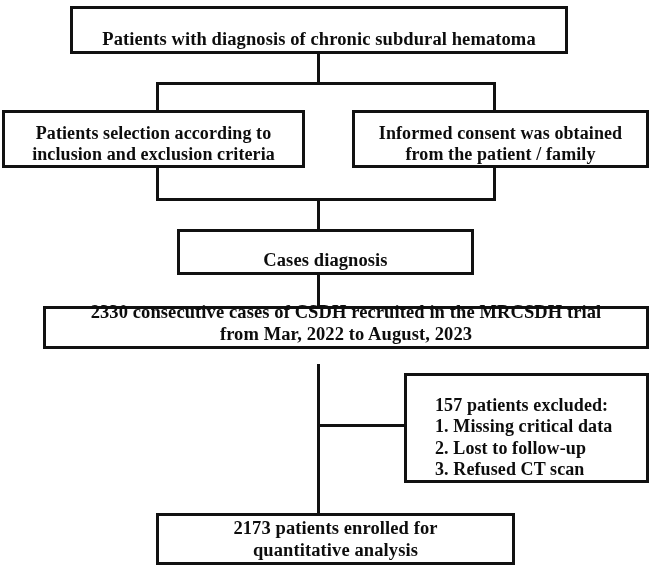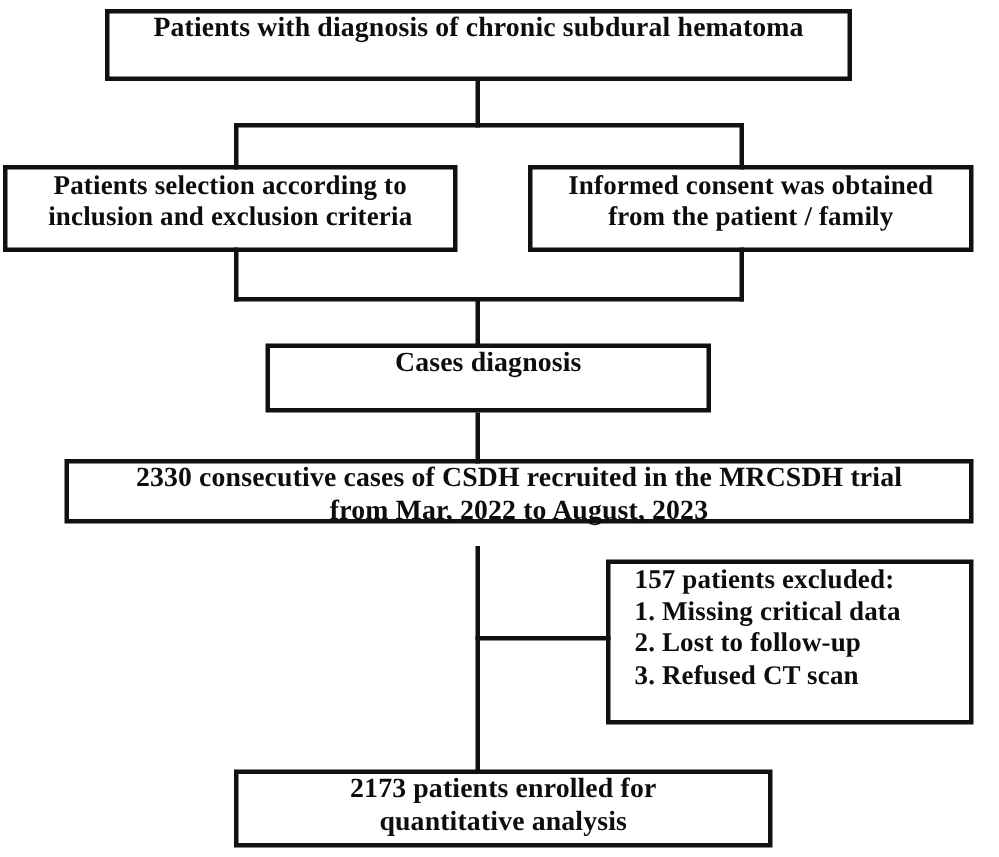--- a/index.html
+++ b/index.html
@@ -14,40 +14,40 @@
     background: #ffffff;
     overflow: hidden;
     font-family: "Liberation Serif", "DejaVu Serif", serif;
   }
   .node {
     position: absolute;
     box-sizing: border-box;
     border: 3px solid #111111;
     background: #ffffff;
     display: flex;
-    align-items: flex-start;
+    align-items: flex-end;
     justify-content: center;
     text-align: center;
     font-weight: bold;
     color: #0d0d0d;
     line-height: 1.18;
     letter-spacing: 0.1px;
   }
   .node .txt {
     display: block;
     width: 100%;
     white-space: pre-line;
     padding: 0 6px;
   }
   .node.left-align {
     justify-content: flex-start;
     text-align: left;
   }
   .node.left-align .txt {
-    padding-left: 16px;
+    padding-left: 28px;
   }
   .edge {
     position: absolute;
     background: #111111;
   }
   .edge.v { width: 3px; }
   .edge.h { height: 3px; }
 
   
   #node-top        { left: 70px;  top: 6px;   width: 498px; height: 48px;  font-size: 18.5px; }

